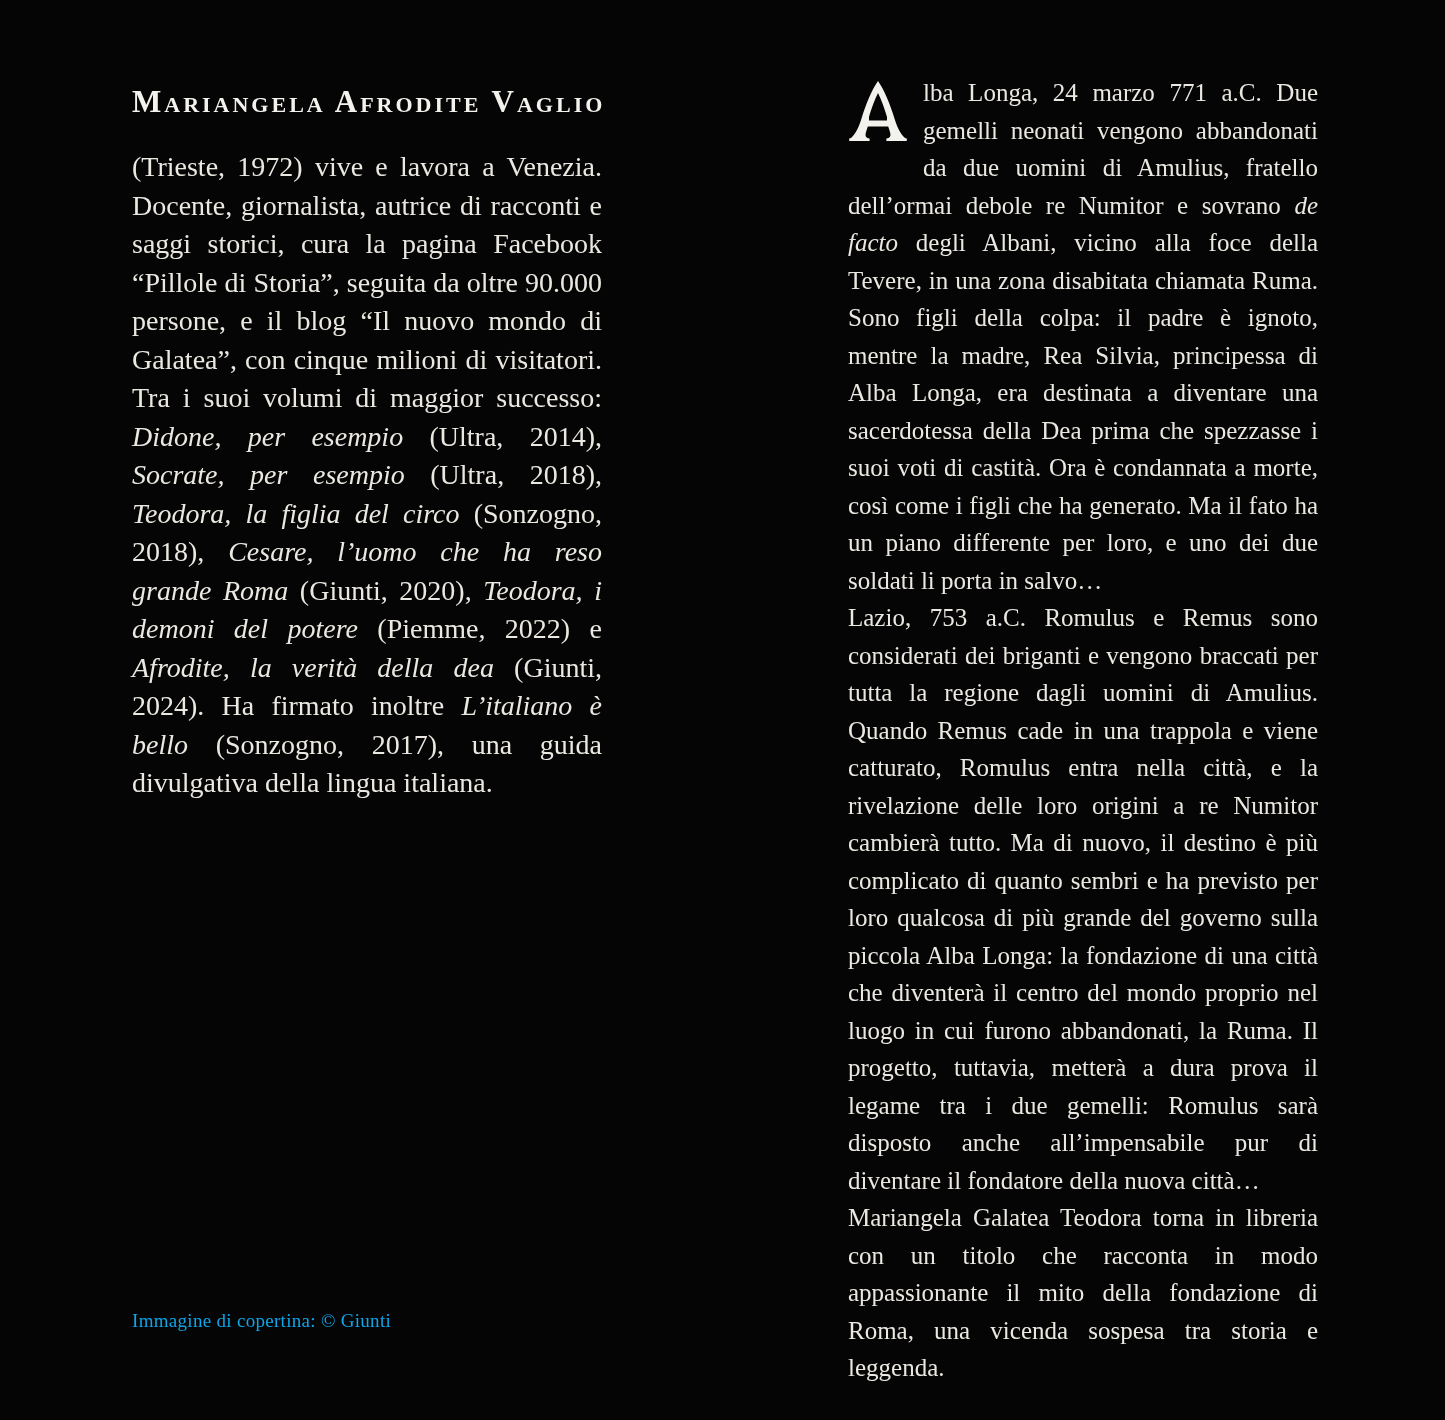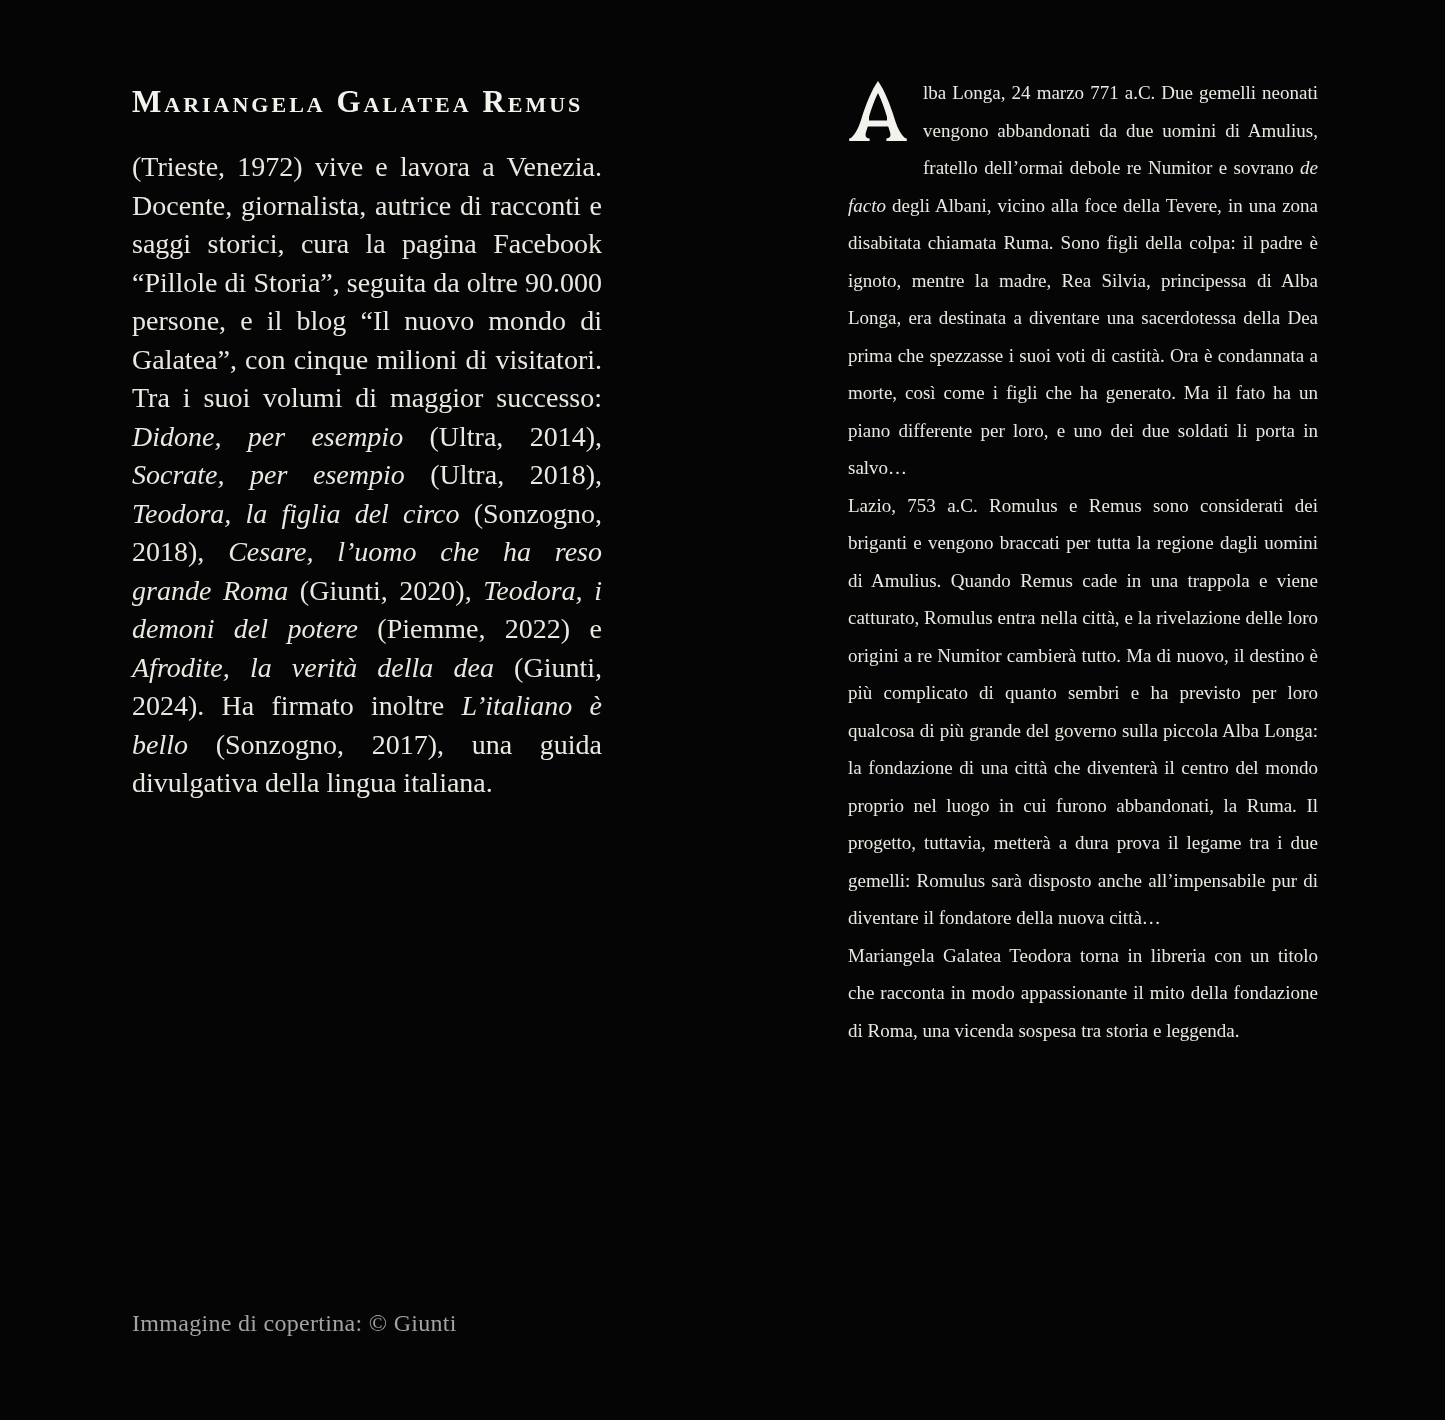--- a/index.html
+++ b/index.html
@@ -20,44 +20,44 @@
     color:#f4f2ed;
     white-space:nowrap;
   }
   .bio{
     position:absolute;left:132px;top:148px;width:470px;
     font-size:28px;line-height:38.5px;
     text-align:justify;
   }
   .synopsis{
     position:absolute;left:848px;top:74px;width:470px;
-    font-size:19px;line-height:37.5px;
+    font-size:25px;line-height:37.5px;
     text-align:justify;
   }
   .synopsis p{margin:0;}
   .dropcap{
     float:left;
     width:62px;height:72px;
     margin:4px 13px 0 0;
   }
   .dropcap svg{display:block;width:60px;height:66px;}
   .credit{
     position:absolute;left:132px;top:1310px;
-    font-size:24px;letter-spacing:.3px;color:#a3a3a3;
+    font-size:19px;letter-spacing:.3px;color:#0ea5e9;
   }
   i{font-style:italic;}
   .sr{position:absolute;width:1px;height:1px;overflow:hidden;clip:rect(0 0 0 0);white-space:nowrap;}
 </style>
 </head>
 <body>
 
 <div class="page">
 
   <div class="author-col">
-    <div class="author-name">Mariangela Galatea Remus</div>
+    <div class="author-name">Mariangela Afrodite Vaglio</div>
   </div>
 
   <div class="bio"><span>(Trieste, 1972) vive e lavora a Venezia. Docente, giornalista, autrice di racconti e saggi storici, cura la pagina Facebook “Pillole di Storia”, seguita da oltre 90.000 persone, e il blog “Il nuovo mondo di Galatea”, con cinque milioni di visitatori. Tra i suoi volumi di maggior successo: </span><i>Didone, per esempio</i><span> (Ultra, 2014), </span><i>Socrate, per esempio</i><span> (Ultra, 2018), </span><i>Teodora, la figlia del circo</i><span> (Sonzogno, 2018), </span><i>Cesare, l’uomo che ha reso grande Roma</i><span> (Giunti, 2020), </span><i>Teodora, i demoni del potere</i><span> (Piemme, 2022) e </span><i>Afrodite, la verità della dea</i><span> (Giunti, 2024). Ha firmato inoltre </span><i>L’italiano è bello</i><span> (Sonzogno, 2017), una guida divulgativa della lingua italiana.</span></div>
 
   <div class="credit">Immagine di copertina: © Giunti</div>
 
   <div class="synopsis">
     <p>
       <span class="dropcap">
         <svg viewBox="0 0 100 100" aria-hidden="true">

